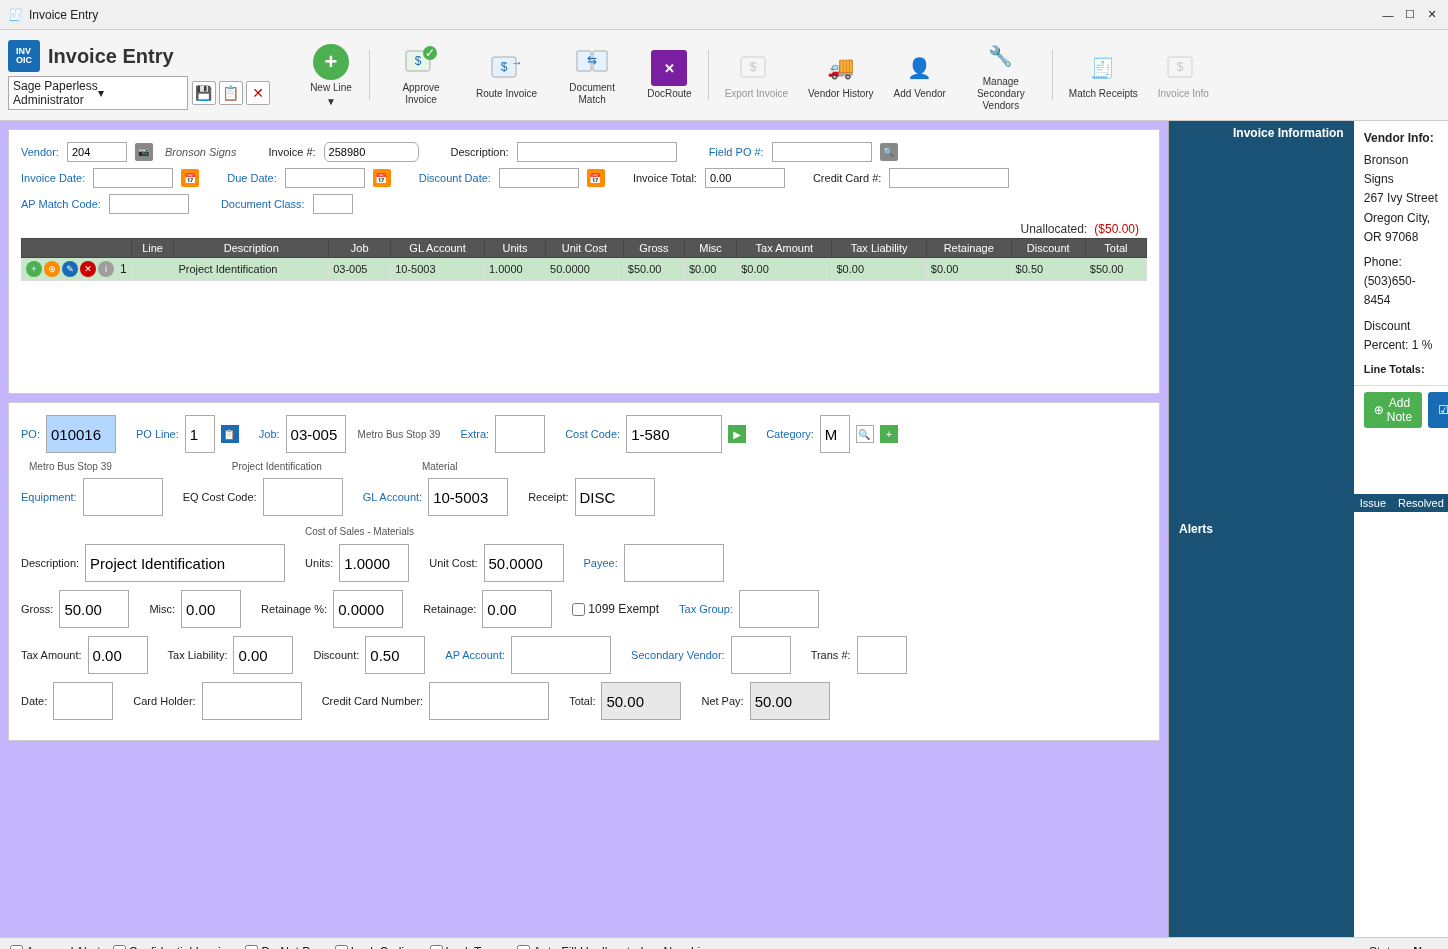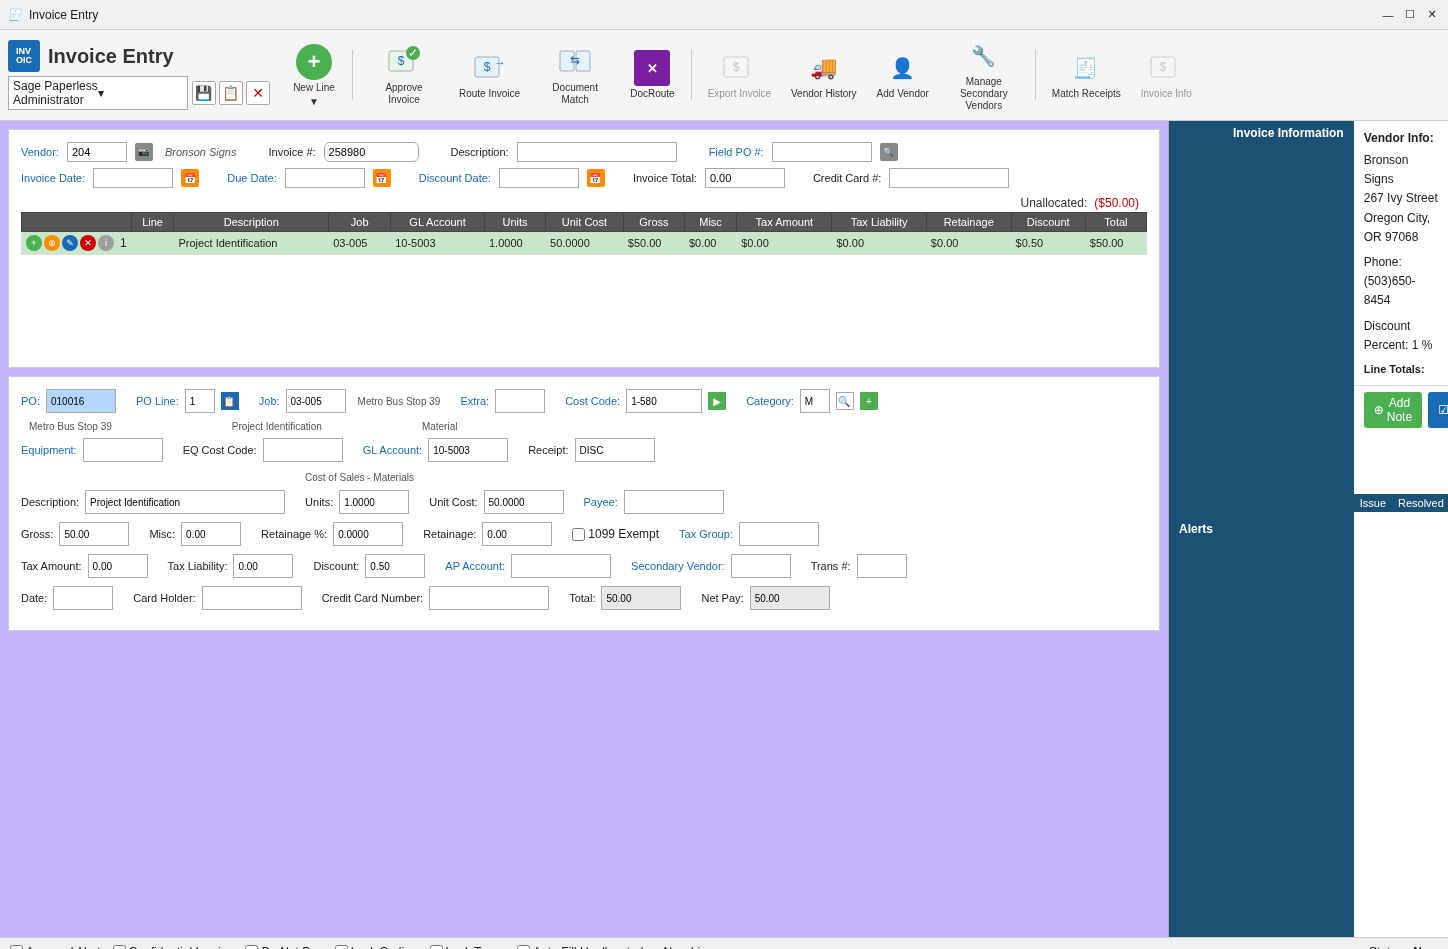--- a/index.html
+++ b/index.html
@@ -19,21 +19,21 @@
     .title-bar-right { display: flex; gap: 6px; }
     .title-bar-btn { width: 16px; height: 16px; display: flex; align-items: center; justify-content: center; cursor: pointer; font-size: 11px; }
 
     
     .toolbar {
       background: #f5f5f5;
       border-bottom: 1px solid #ccc;
       display: flex;
       align-items: center;
       padding: 4px 8px;
-      gap: 2px;
+      gap: 19px;
     }
     .toolbar-left {
       display: flex;
       flex-direction: column;
       gap: 4px;
       margin-right: 12px;
     }
     .app-title { display: flex; align-items: center; gap: 8px; }
     .app-title-text { font-size: 20px; font-weight: bold; color: #333; }
     .app-icon { width: 32px; height: 32px; background: #1a6bb5; color: white; display: flex; align-items: center; justify-content: center; font-size: 10px; font-weight: bold; border-radius: 3px; }
@@ -114,21 +114,21 @@
     .row-btn.gray { background: #9e9e9e; }
     
     
     .detail-section {
       background: white; border: 1px solid #ccc; padding: 12px;
     }
     .detail-row { display: flex; align-items: center; gap: 6px; margin-bottom: 8px; flex-wrap: wrap; }
     .detail-label { color: #1a6bb5; font-size: 11px; white-space: nowrap; cursor: pointer; }
     .detail-label.black { color: #222; }
     .detail-input {
-      border: 1px solid #aaa; padding: 11px 4px; font-size: 10px; height: 20px; background: white;
+      border: 1px solid #aaa; padding: 18px 4px; font-size: 15px; height: 20px; background: white;
     }
     .detail-input.highlight { background: #b3d7ff; color: #000; }
     .sub-text { font-size: 10px; color: #555; margin-left: 4px; }
     .detail-icon-btn {
       width: 18px; height: 18px; border: 1px solid #aaa; background: white; cursor: pointer;
       display: flex; align-items: center; justify-content: center; font-size: 10px;
     }
     .detail-icon-btn.blue { background: #1a6bb5; color: white; border-color: #1a6bb5; }
     .detail-icon-btn.green { background: #4CAF50; color: white; border-color: #4CAF50; }
     .checkbox-item { display: flex; align-items: center; gap: 3px; font-size: 11px; }
@@ -344,20 +344,28 @@
 
         <span style="margin-left:12px;"></span>
         <span class="form-label black">Invoice Total:</span>
         <input class="form-input" type="text" value="0.00" style="width: 80px;">
 
         <span style="margin-left:12px;"></span>
         <span class="form-label black">Credit Card #:</span>
         <input class="form-input" type="text" value="" style="width: 120px;">
       </div>
 
+      <div class="form-row">
+        <span class="form-label">AP Match Code:</span>
+        <input class="form-input" type="text" value="" style="width: 80px;">
+
+        <span style="margin-left:16px;"></span>
+        <span class="form-label">Document Class:</span>
+        <input class="form-input" type="text" value="" style="width: 40px;">
+      </div>
 
       <div class="unallocated-row">
         <span>Unallocated:</span>
         <span style="color:#cc0000; margin-left:4px;">($50.00)</span>
       </div>
 
       <table class="grid-table">
         <thead>
           <tr>
             <th style="width:100px;"></th>
@@ -424,21 +432,21 @@
         <div style="display:flex; flex-direction:column; margin-left:2px;">
           <span class="sub-text">Metro Bus Stop 39</span>
         </div>
 
         <span style="margin-left:8px;"></span>
         <span class="detail-label">Extra:</span>
         <input class="detail-input" type="text" value="" style="width: 50px;">
 
         <span style="margin-left:8px;"></span>
         <span class="detail-label">Cost Code:</span>
-        <input class="detail-input" type="text" value="1-580" style="width: 76px;">
+        <input class="detail-input" type="text" value="1-580" style="width: 96px;">
         <div class="detail-icon-btn" style="background:#4CAF50; color:white; border-color:#4CAF50;">▶</div>
 
         <span style="margin-left:8px;"></span>
         <span class="detail-label">Category:</span>
         <input class="detail-input" type="text" value="M" style="width: 30px;">
         <div class="detail-icon-btn">🔍</div>
         <div class="detail-icon-btn green">+</div>
       </div>
 
       <div style="display:flex; gap:40px; margin-bottom:6px; padding-left:4px;">

